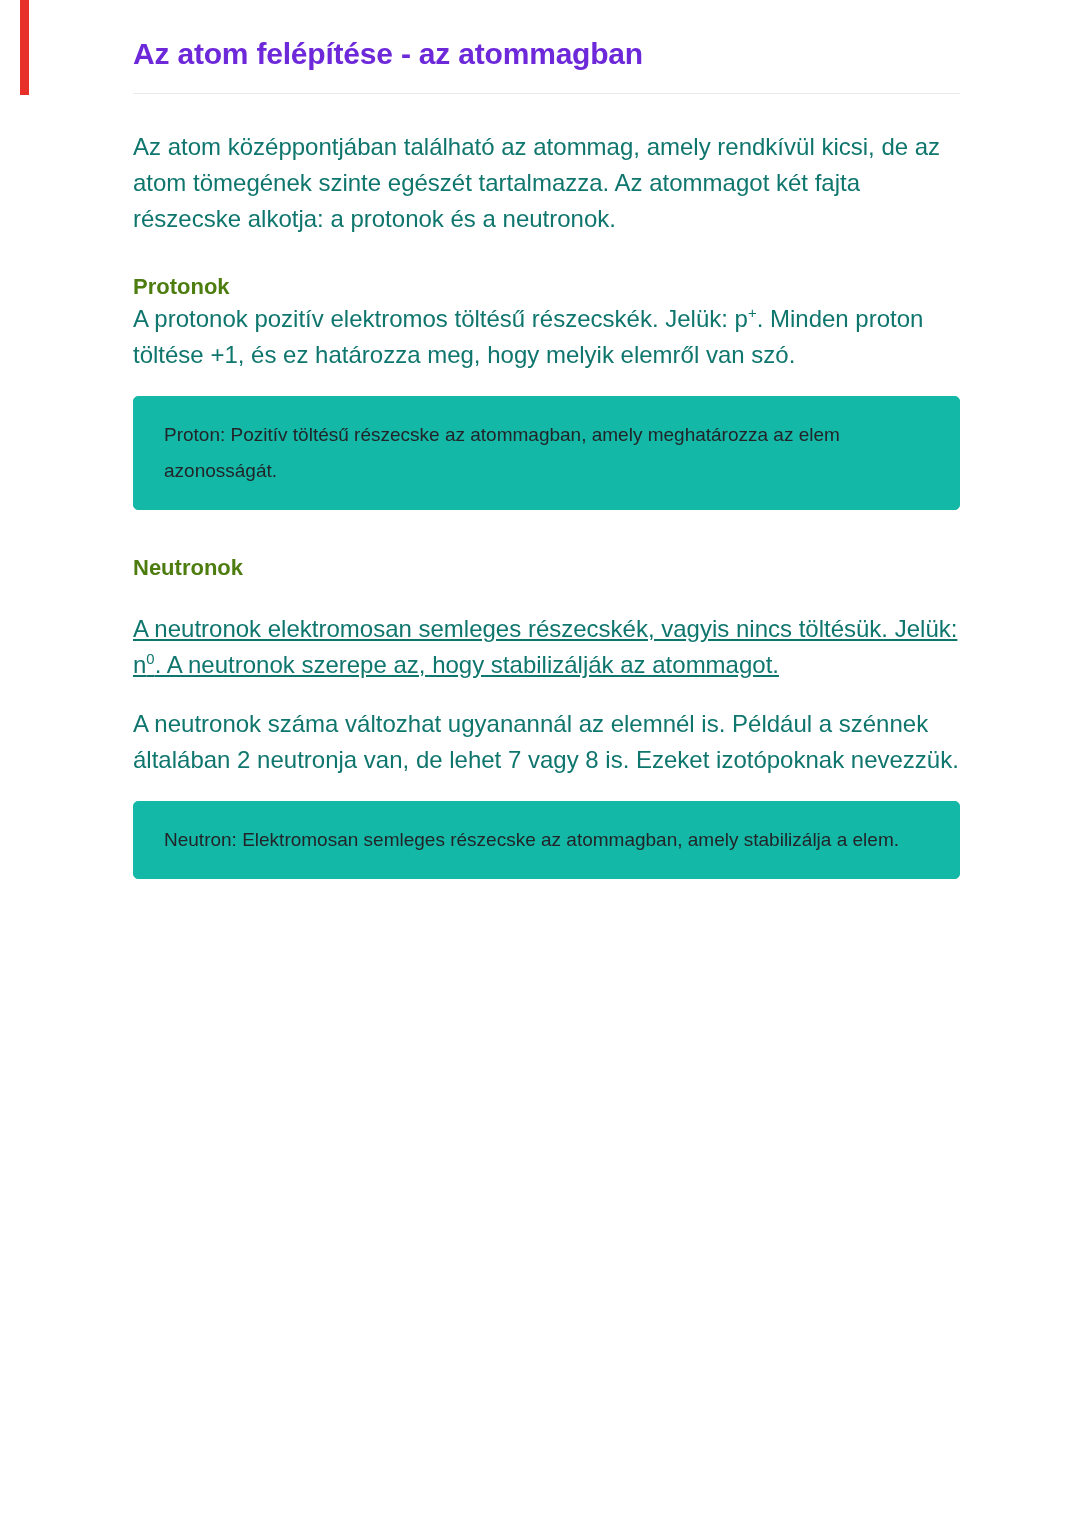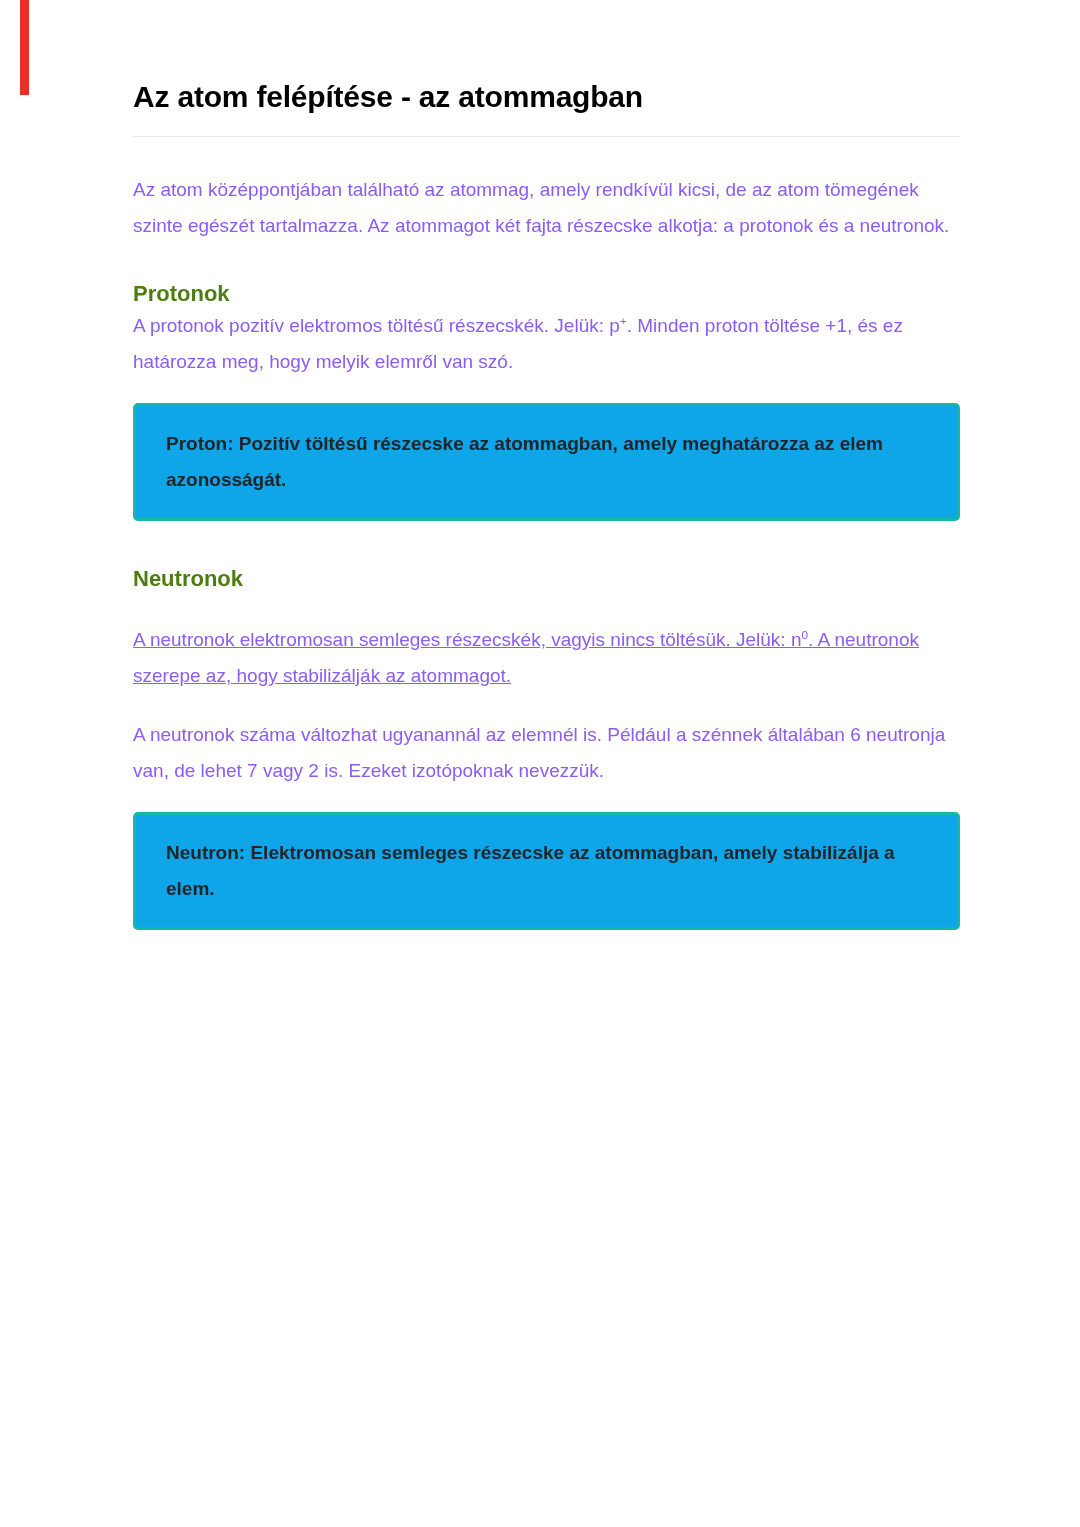--- a/index.html
+++ b/index.html
@@ -21,55 +21,54 @@
     height: 95px;
     background: #e8302a;
   }
   .content {
     position: absolute;
     left: 133px;
     top: 0;
     width: 827px;
   }
   h1.page-title {
-    margin-top: 79px;
+    margin-top: 36px;
     font-size: 30px;
     line-height: 36px;
     font-weight: 700;
     letter-spacing: -0.2px;
-    color: #000000;
+    color: #6d28d9;
   }
   hr.title-divider {
     border: none;
     border-top: 1px solid #e8eaed;
     margin-top: 21px;
     height: 0;
   }
   p.body-par {
-    font-size: 19px;
+    font-size: 24px;
     line-height: 36px;
-    color: #8b5cf6;
+    color: #0f766e;
   }
   p.intro { margin-top: 35px; }
   h2.section-heading {
     font-size: 22px;
     line-height: 28px;
     font-weight: 700;
     color: #4d7c0f;
   }
   h2.protons { margin-top: 36px; }
   p.protons-p1 { }
   p.protons-p2 { margin-top: 22px; }
   .callout {
     margin-top: 23px;
-    background: #0ea5e9;
-    border: 3px solid #14b8a6;
+    background: #14b8a6;
+    border: 1px solid #14b8a6;
     border-radius: 5px;
     padding: 20px 30px;
-    font-weight: bold;
   }
   .callout p {
     font-size: 19px;
     line-height: 36px;
     color: #212529;
   }
   h2.neutrons { margin-top: 44px; }
   p.neutrons-p1 { margin-top: 29px; text-decoration: underline; }
   p.neutrons-p2 { margin-top: 23px; }
   sup.charge {
@@ -97,19 +96,19 @@
 
 
   <div class="callout">
     <p>Proton: Pozitív töltésű részecske az atommagban, amely meghatározza az elem azonosságát.</p>
   </div>
 
   <h2 class="section-heading neutrons">Neutronok</h2>
 
   <p class="body-par neutrons-p1"><span>A neutronok elektromosan semleges részecskék, vagyis nincs töltésük. Jelük: n</span><sup class="charge">0</sup><span>. A neutronok szerepe az, hogy stabilizálják az atommagot.</span></p>
 
-  <p class="body-par neutrons-p2">A neutronok száma változhat ugyanannál az elemnél is. Például a szénnek általában 6 neutronja van, de lehet 7 vagy 2 is. Ezeket izotópoknak nevezzük.</p>
+  <p class="body-par neutrons-p2">A neutronok száma változhat ugyanannál az elemnél is. Például a szénnek általában 2 neutronja van, de lehet 7 vagy 8 is. Ezeket izotópoknak nevezzük.</p>
 
   <div class="callout">
     <p>Neutron: Elektromosan semleges részecske az atommagban, amely stabilizálja a elem.</p>
   </div>
 
 </div>
 
 </body></html>

